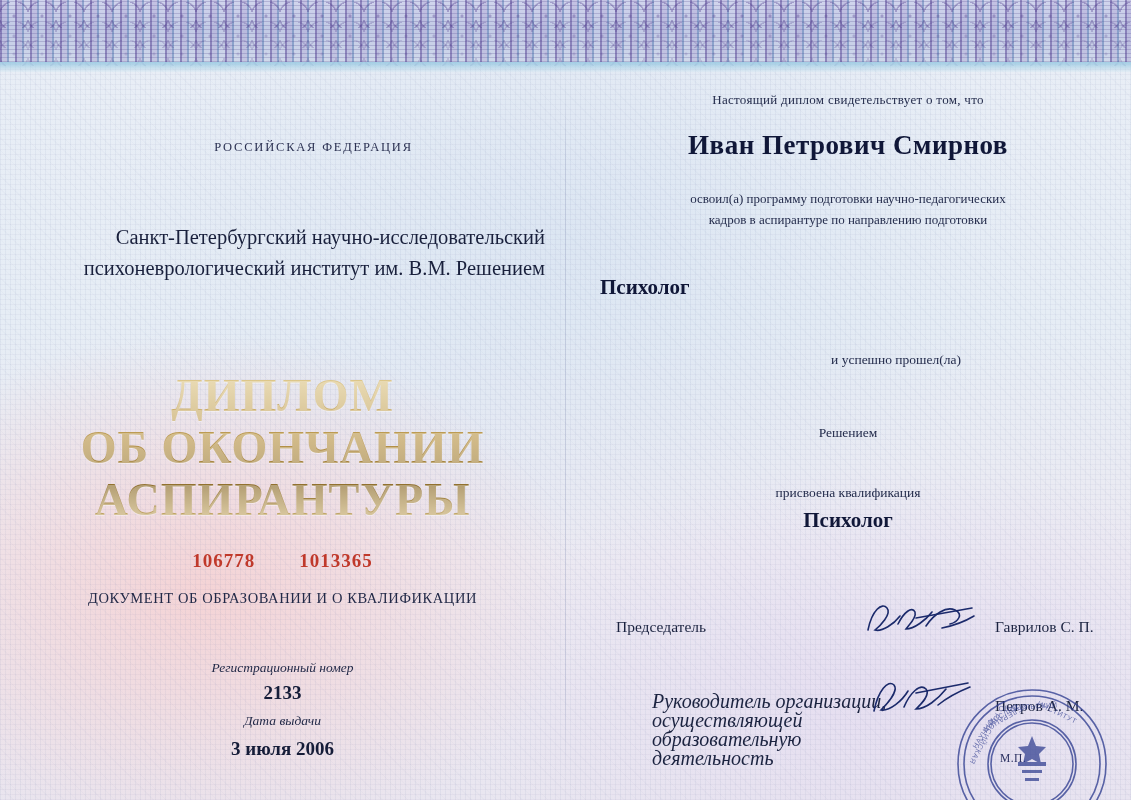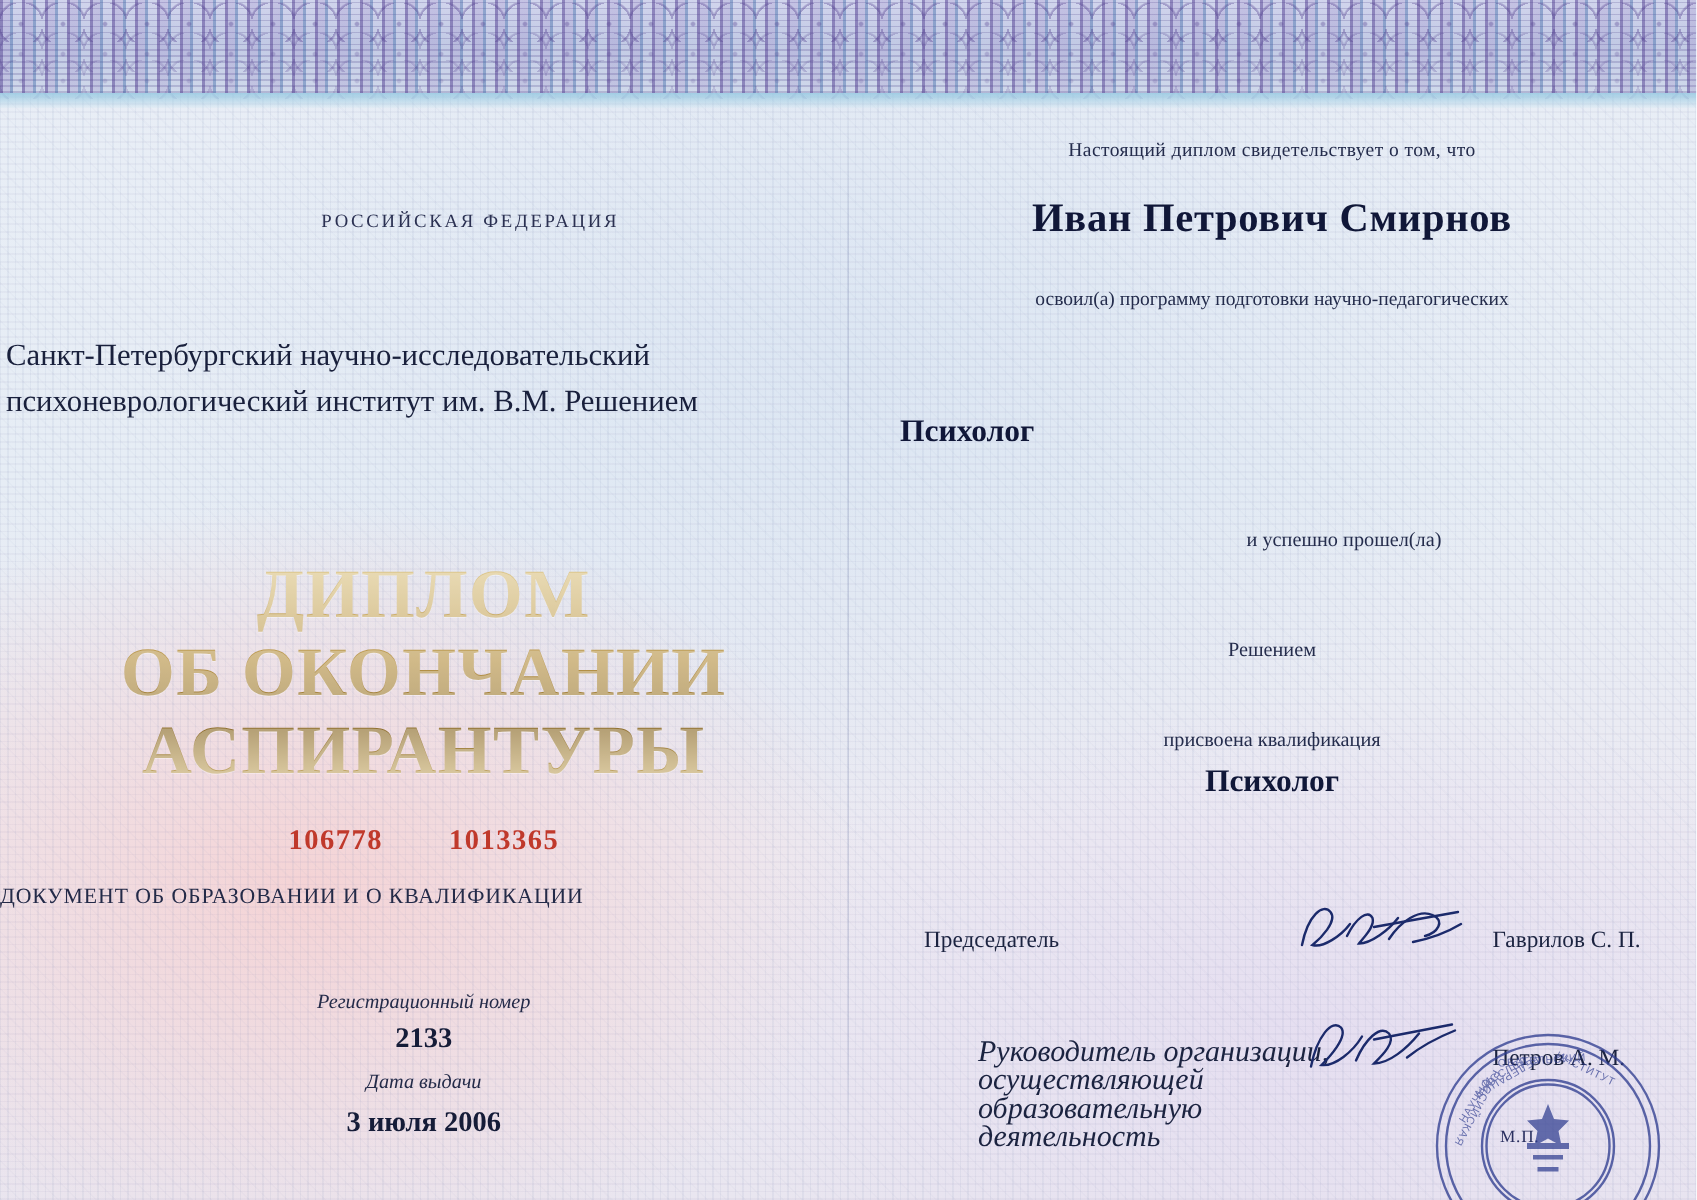--- a/index.html
+++ b/index.html
@@ -84,22 +84,22 @@
   
   .rf {
     left: 0; top: 140px; width: 565px;
     text-align: center;
     font-size: 12.5px;
     letter-spacing: 1.8px;
     color: #2b3152;
     margin-left: 31px;
   }
   .institute {
-    left: 4px; top: 222px; width: 525px;
-    text-align: left;
+    left: 20px; top: 222px; width: 525px;
+    text-align: right;
     font-size: 20.5px;
     line-height: 31px;
     color: #19203c;
   }
 
   .diploma-title {
     left: 0; top: 370px; width: 565px;
     text-align: center;
     line-height: 52px;
     font-size: 46px;
@@ -119,20 +119,21 @@
     text-align: center;
     font-size: 19px;
     font-weight: bold;
     color: #c0392b;
     letter-spacing: 1px;
   }
   .serials span { margin: 0 22px; }
 
   .doc-sub {
     left: 0; top: 590px; width: 565px;
+    text-align: center;
     font-size: 14.5px;
     letter-spacing: 0.6px;
     color: #232a48;
   }
 
   .reg-label {
     left: 0; top: 660px; width: 565px;
     text-align: center;
     font-size: 13.5px;
     font-style: italic;
@@ -302,20 +303,21 @@
 
   <div class="t date-label">Дата выдачи</div>
   <div class="t date-value">3 июля 2006</div>
 
   <div class="t r-line1">Настоящий диплом свидетельствует о том, что</div>
 
   <div class="t holder-name">Иван Петрович Смирнов</div>
 
   <div class="t r-line2">
     <div>освоил(а) программу подготовки научно-педагогических</div>
+    <div>кадров в аспирантуре по направлению подготовки</div>
   </div>
 
   <div class="t program-name">Психолог</div>
 
   <div class="t r-line3">и успешно прошел(ла)</div>
   <div class="t r-line5">присвоена квалификация</div>
   <div class="t r-line4">Решением</div>
   <div class="t qualification">Психолог</div>
 
   <div class="t sign-row-1-label">Председатель</div>

